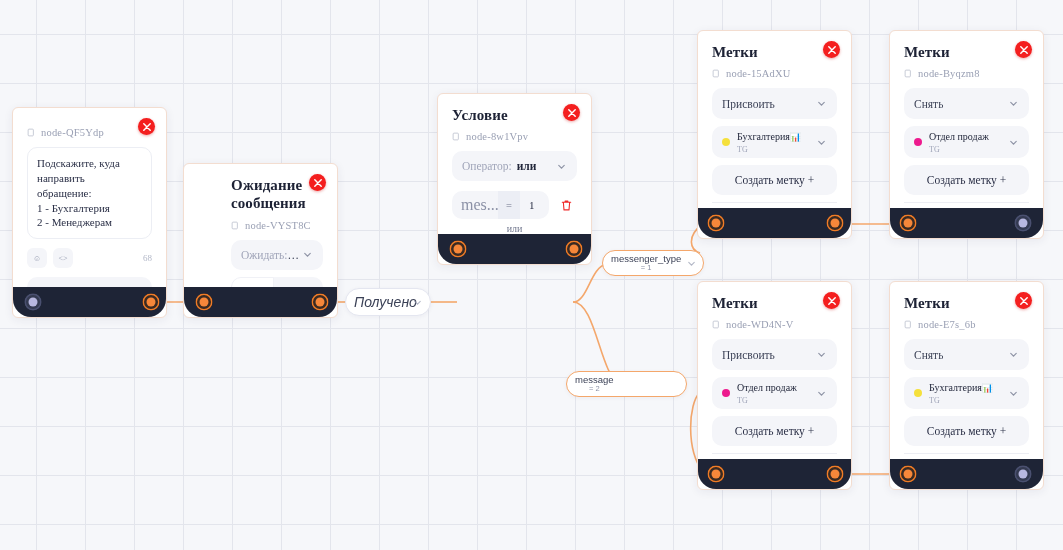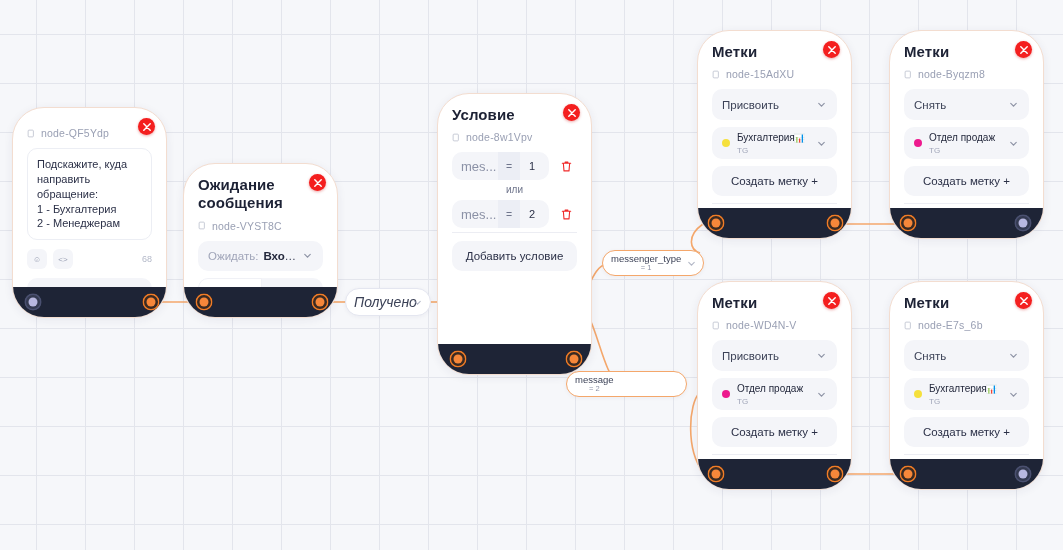--- a/index.html
+++ b/index.html
@@ -17,26 +17,27 @@
       linear-gradient(to right, #e3e5ec 1px, transparent 1px),
       linear-gradient(to bottom, #e3e5ec 1px, transparent 1px);
     background-size:49px 49px;
     background-position:-13px -15px;
   }
   #edges{position:absolute;inset:0;pointer-events:none;}
 
   
   .node{
     position:absolute;
-    border-radius:32px;
+    border-radius:6px;
     background:#ffffff;
     border:1px solid #f3ddd0;
     box-shadow:0 2px 10px rgba(40,45,80,.07);
     box-sizing:border-box;
     overflow:hidden;
+    font-family:Liberation Serif, serif;
   }
   .node-body{padding:12px 14px 12px 14px;}
   .node-title{
     font-size:15px;font-weight:700;color:#1d2235;line-height:1.22;
     padding-right:26px;letter-spacing:.1px;
   }
   .node-close{
     position:absolute;top:10px;right:11px;
     width:17px;height:17px;border-radius:50%;
     background:#f41f1f;
@@ -96,21 +97,21 @@
     font-size:8px;color:#9aa0b4;
   }
   .counter{margin-left:auto;font-size:9px;color:#b3b8c8;}
 
   
   .condrow{display:flex;align-items:center;gap:0;margin-bottom:4px;}
   .condbox{
     background:#f4f5f9;border-radius:10px;height:28px;display:flex;
     align-items:center;flex:1;overflow:hidden;
   }
-  .condvar{font-size:13px;color:#8b91a6;padding:0 9px;width:46px;box-sizing:border-box;
+  .condvar{font-size:16px;color:#8b91a6;padding:0 9px;width:46px;box-sizing:border-box;
     white-space:nowrap;overflow:hidden;}
   .condop{
     width:22px;height:28px;background:#eceef5;display:flex;align-items:center;
     justify-content:center;font-size:10.5px;color:#6f758c;flex:none;
   }
   .condval{font-size:11px;color:#2b3047;padding:0 9px;flex:1;}
   .trash{width:22px;display:flex;align-items:center;justify-content:center;cursor:pointer;flex:none;margin-left:6px;}
   .trash svg{width:13px;height:13px;}
   .orlabel{text-align:center;font-size:10px;color:#6f758c;margin:3px 0 5px;}
 
@@ -205,21 +206,21 @@
     <div class="node-foot">
       <div class="handle off" style="left:20px;">
           <i></i>
         </div>
       <div class="handle on" style="left:138px;">
           <i></i>
         </div>
     </div>
   </div>
 
-  <div class="node" style="left:183px;top:163px;width:155px;height:155px;">
+  <div class="node" style="left:183px;top:163px;width:155px;height:155px;padding-left:33px;">
     <div class="node-body">
       <div class="node-title">Ожидание
 сообщения</div>
       <div class="node-close">
         <svg viewBox="0 0 10 10">
             <path d="M1 1 L9 9 M9 1 L1 9" stroke="#fff" stroke-width="1.8" stroke-linecap="round"></path>
           </svg>
       </div>
       <div class="node-id">
         <svg class="cp" viewBox="0 0 12 12">
@@ -246,33 +247,39 @@
     <div class="node-foot">
       <div class="handle on" style="left:20px;">
           <i></i>
         </div>
       <div class="handle on" style="left:136px;">
           <i></i>
         </div>
     </div>
   </div>
 
-  <div class="node" style="left:437px;top:93px;width:155px;height:282px;">
+  <div class="node" style="left:437px;top:93px;width:155px;height:172px;">
     <div class="node-body">
       <div class="node-title">Условие</div>
       <div class="node-close">
         <svg viewBox="0 0 10 10">
             <path d="M1 1 L9 9 M9 1 L1 9" stroke="#fff" stroke-width="1.8" stroke-linecap="round"></path>
           </svg>
       </div>
       <div class="node-id">
         <svg class="cp" viewBox="0 0 12 12">
             <rect x="1.5" y="1.5" width="7" height="9" rx="1.2" fill="none" stroke="#9aa0b4" stroke-width="1.1"></rect>
           </svg>
         <span>node-8w1Vpv</span>
+      </div>
+      <div class="field select" style="margin-bottom:10px;">
+        <span class="lbl"><span class="pre">Оператор:</span><b style="font-weight:700;color:#23283c">или</b></span>
+        <svg class="chev" viewBox="0 0 12 12">
+            <path d="M3 4.8 L6 7.8 L9 4.8" fill="none" stroke="#6f758c" stroke-width="1.3" stroke-linecap="round"></path>
+          </svg>
       </div>
 
       <div class="condrow">
         <div class="condbox">
           <div class="condvar">mes...</div>
           <div class="condop">=</div>
           <div class="condval">1</div>
         </div>
         <div class="trash">
           <svg viewBox="0 0 14 14">

